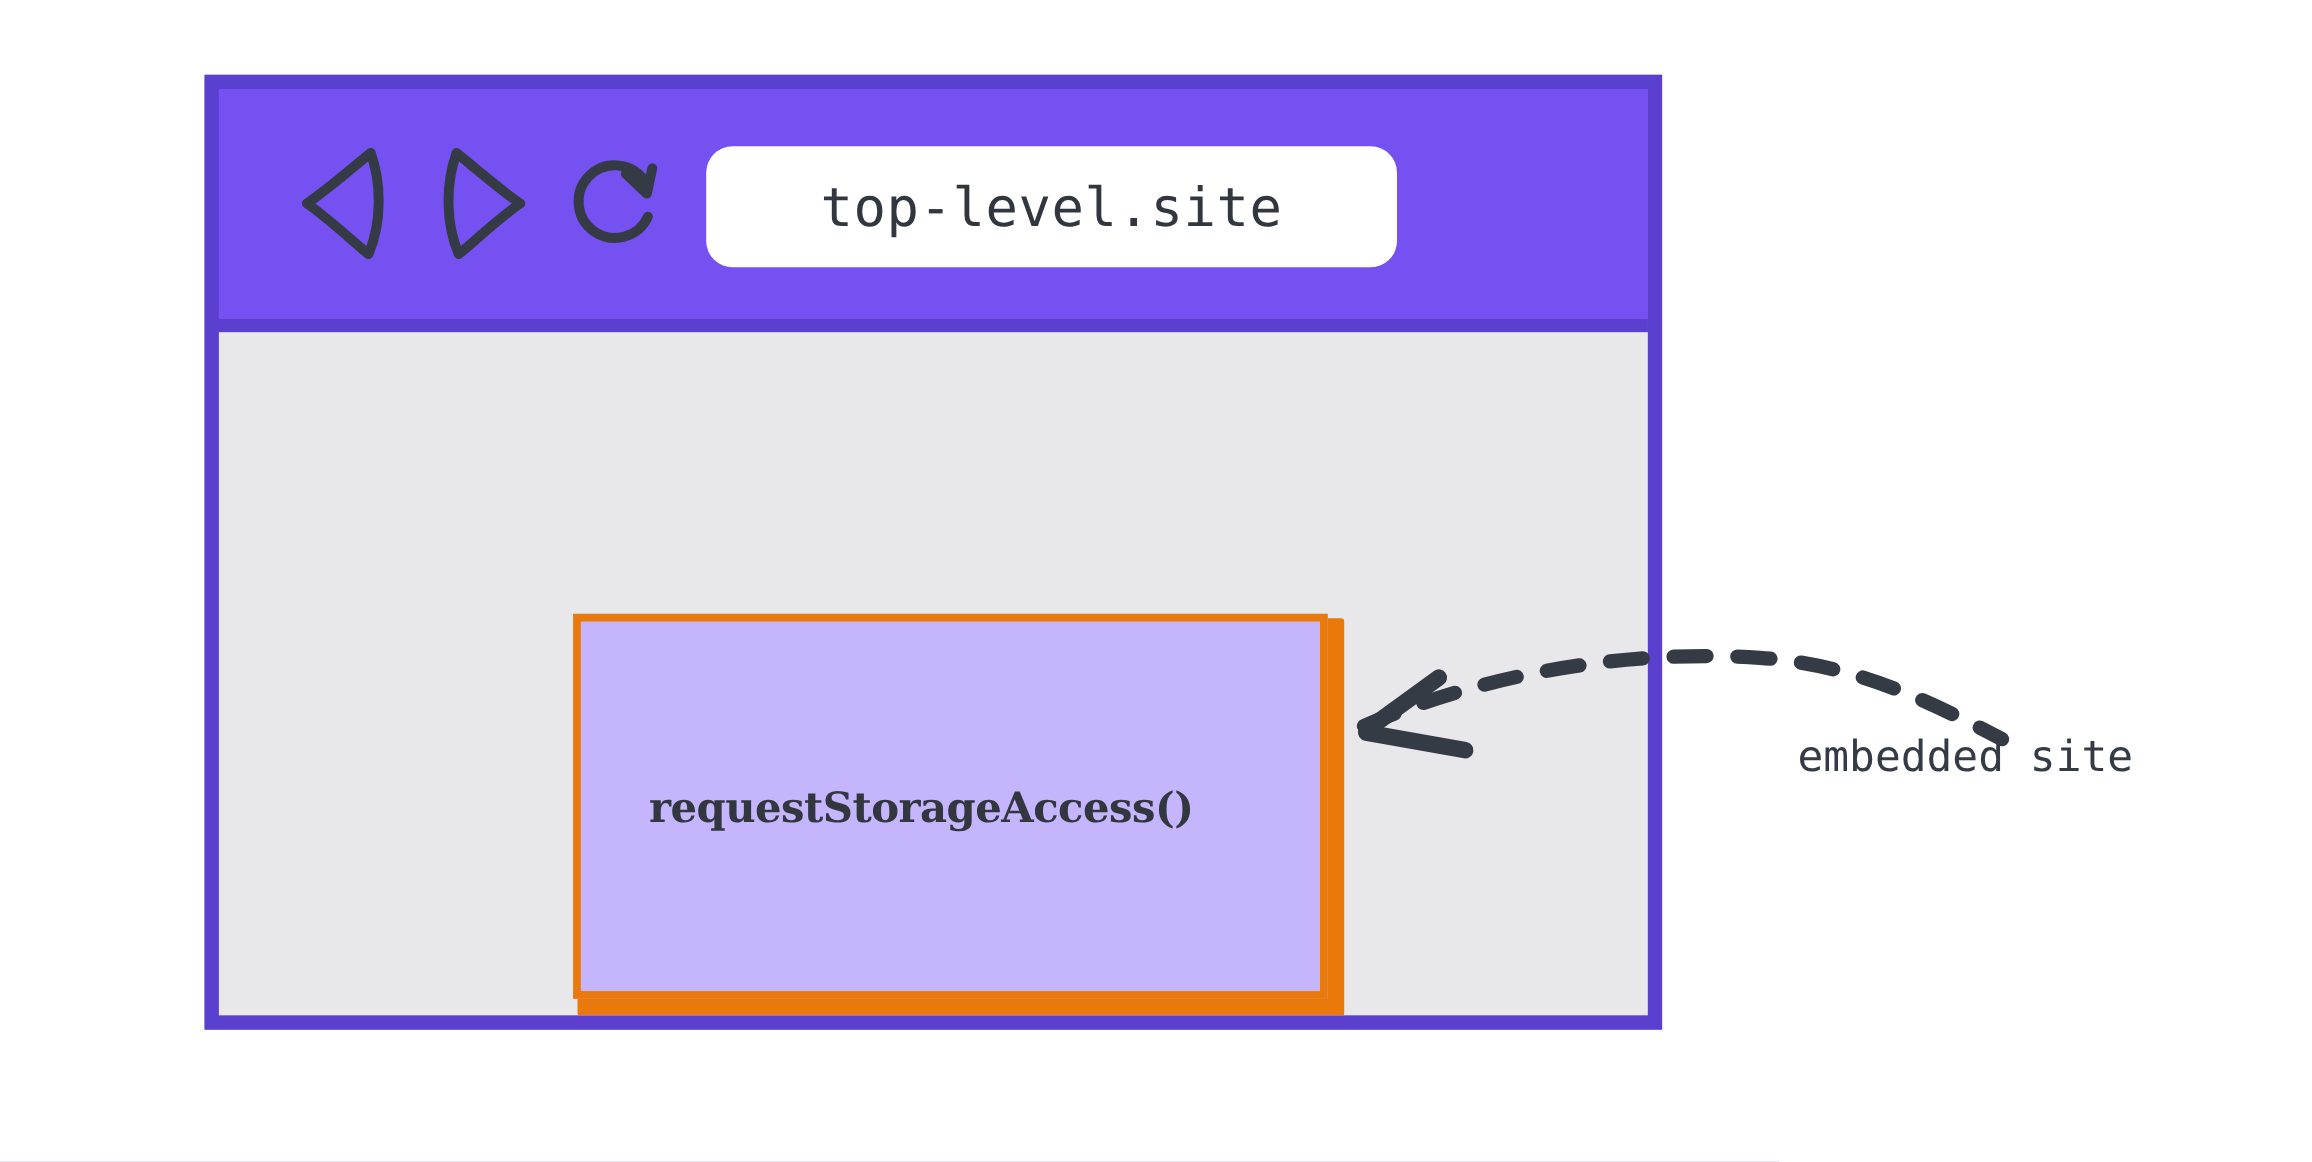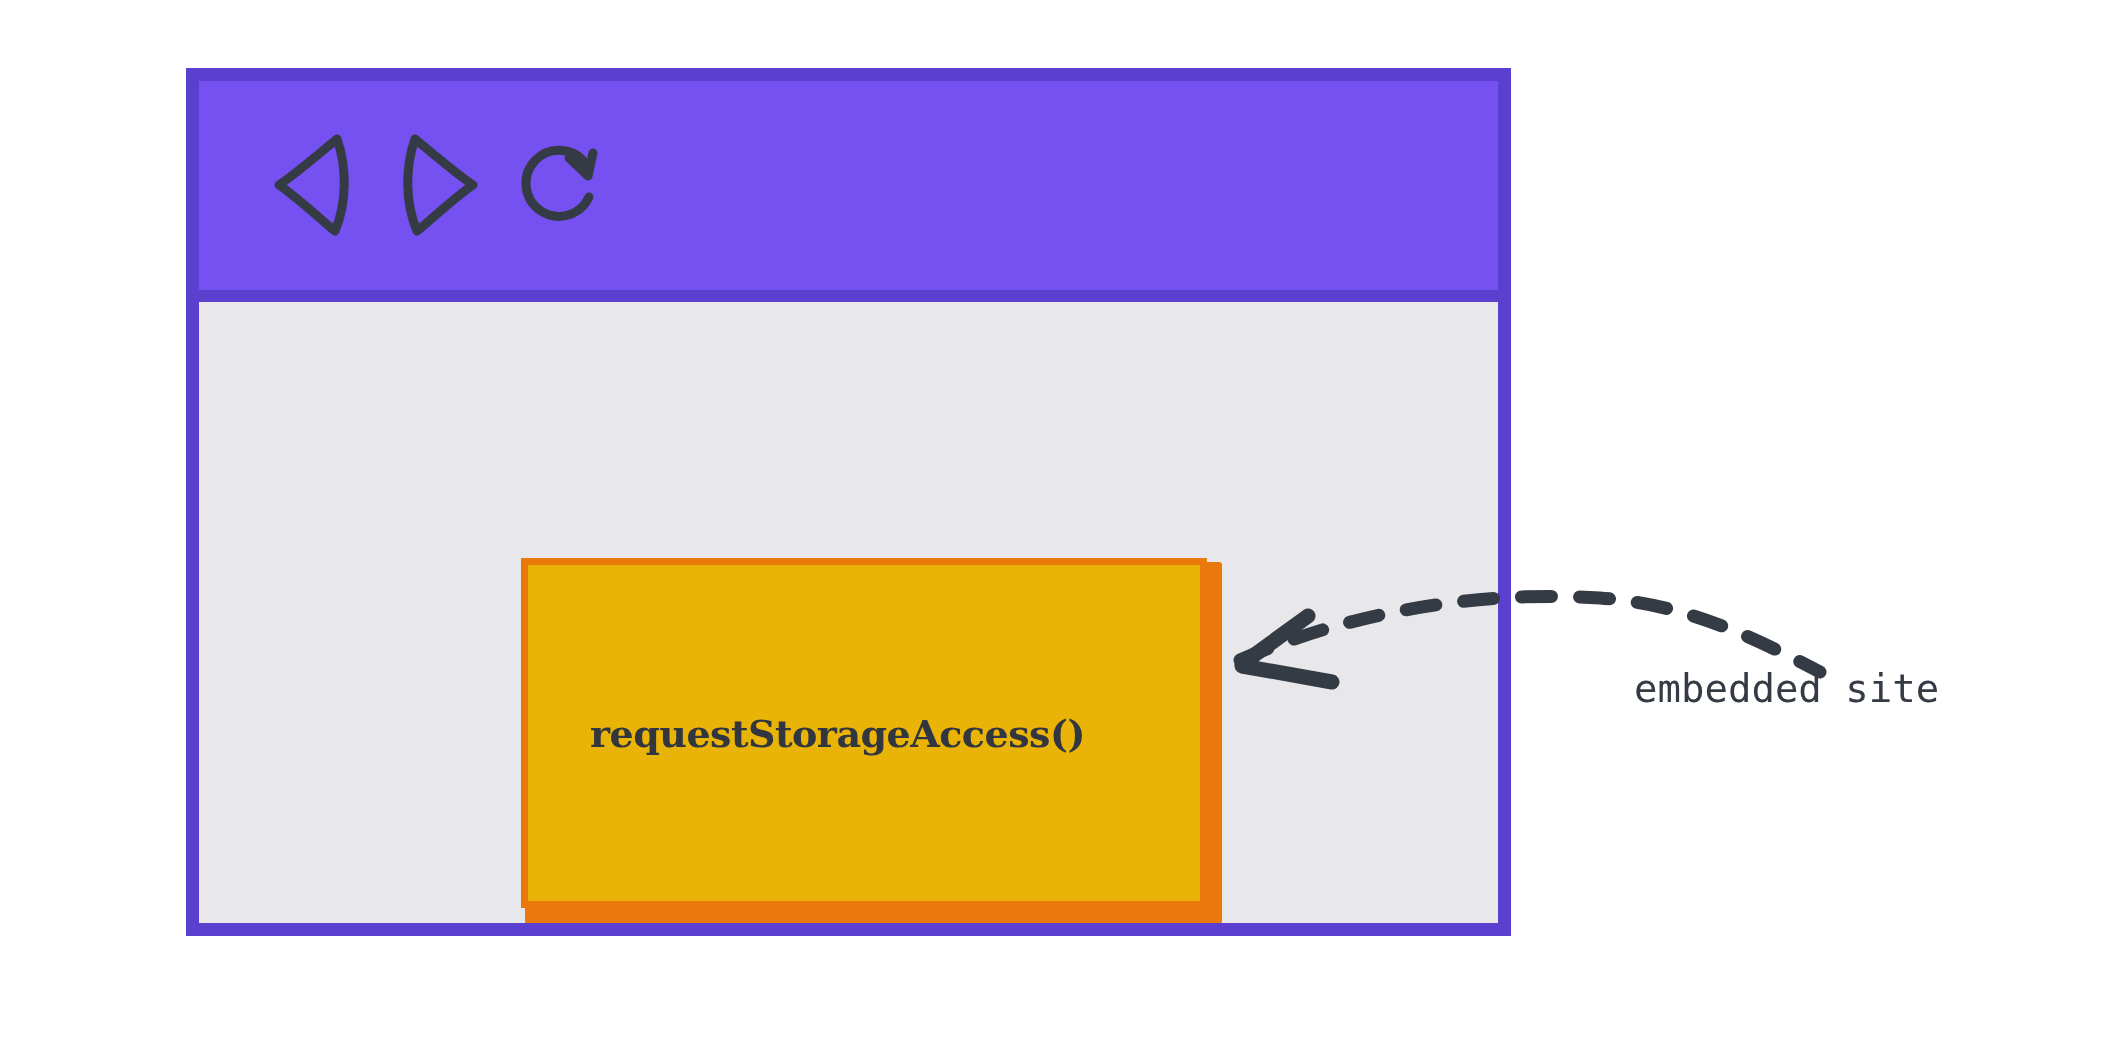--- a/index.html
+++ b/index.html
@@ -121,21 +121,21 @@
     height: 362px;
     background: #e8790a;
     border-radius: 3px;
   }
   .embedded-frame-fill {
     position: absolute;
     left: 0;
     top: 0;
     width: 686px;
     height: 350px;
-    background: #eab308;
+    background: #c4b5fd;
     border: 7px solid #e8790a;
     box-sizing: border-box;
     display: flex;
     align-items: center;
     text-align: right;
   }
   .embedded-label {
     font-family: "DejaVu Serif", serif;
     font-weight: bold;
     font-size: 38px;
@@ -193,20 +193,23 @@
 
         <span class="nav-icon">
           <svg viewBox="0 0 96 112">
             <path d="M78 68 A 33 33 0 1 1 74 34" fill="none" stroke="#353b45" stroke-width="9" stroke-linecap="round" stroke-linejoin="round"></path>
             <path d="M58 29 L 77 47 L 82 24" fill="none" stroke="#353b45" stroke-width="9" stroke-linecap="round" stroke-linejoin="round"></path>
           </svg>
         </span>
 
       </div>
 
+      <div class="url-bar">
+        <span class="url-text">top-level.site</span>
+      </div>
     </div>
 
     <div class="toolbar-divider"></div>
 
     <div class="viewport">
 
       <div class="embedded-frame">
         <div class="embedded-frame-bg"></div>
         <div class="embedded-frame-fill">
           <span class="embedded-label">requestStorageAccess()</span>

